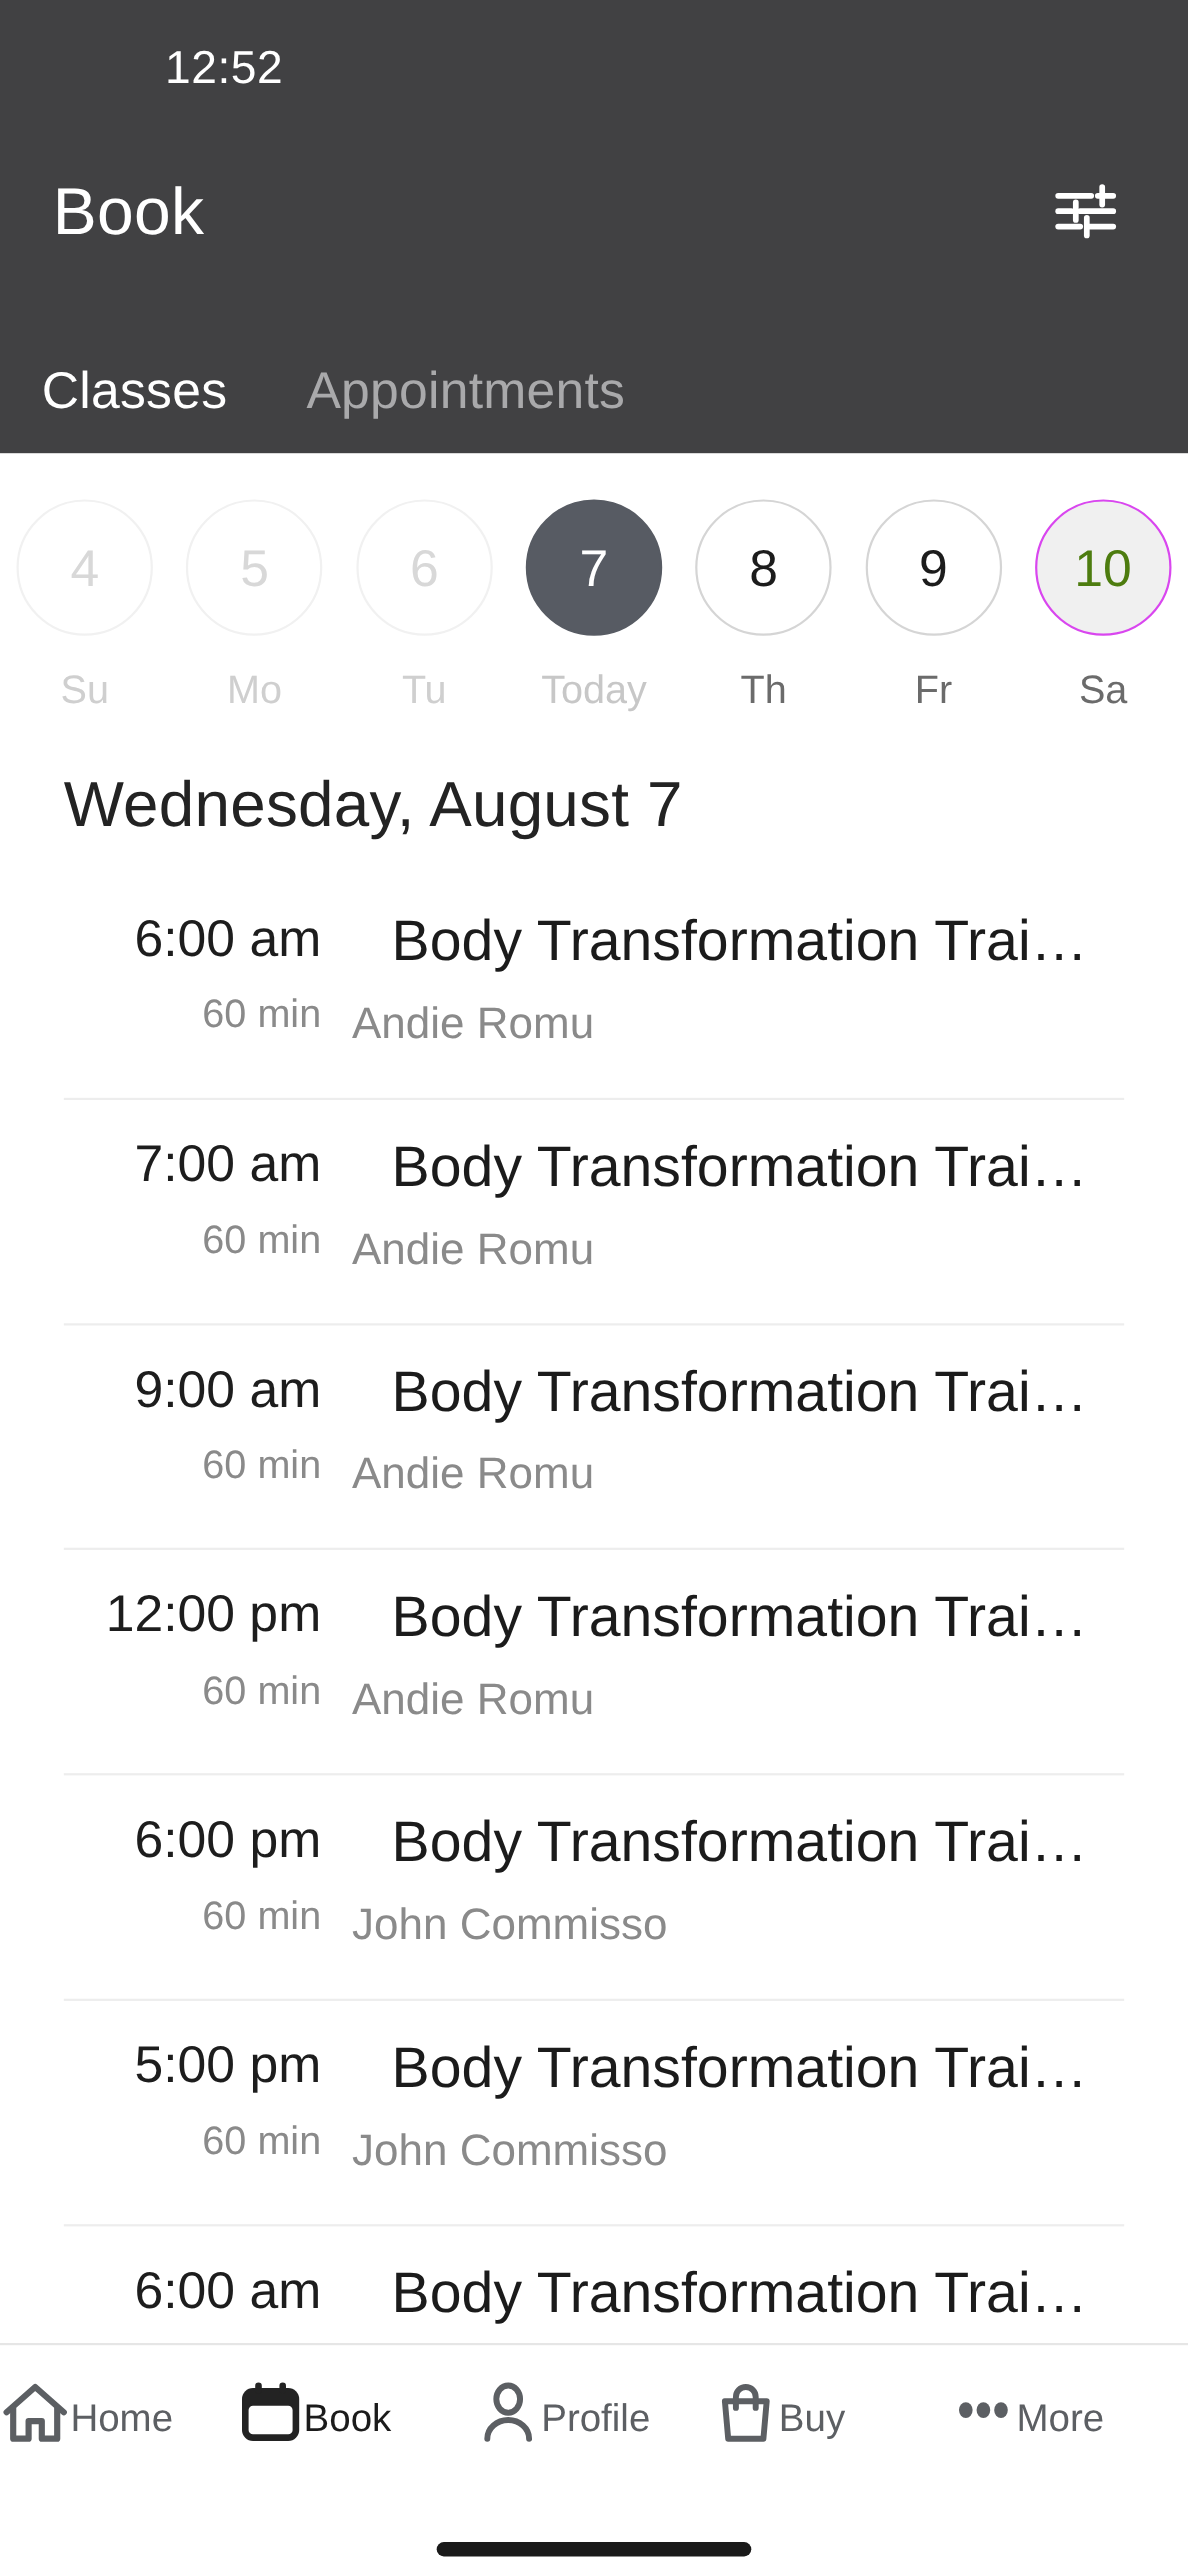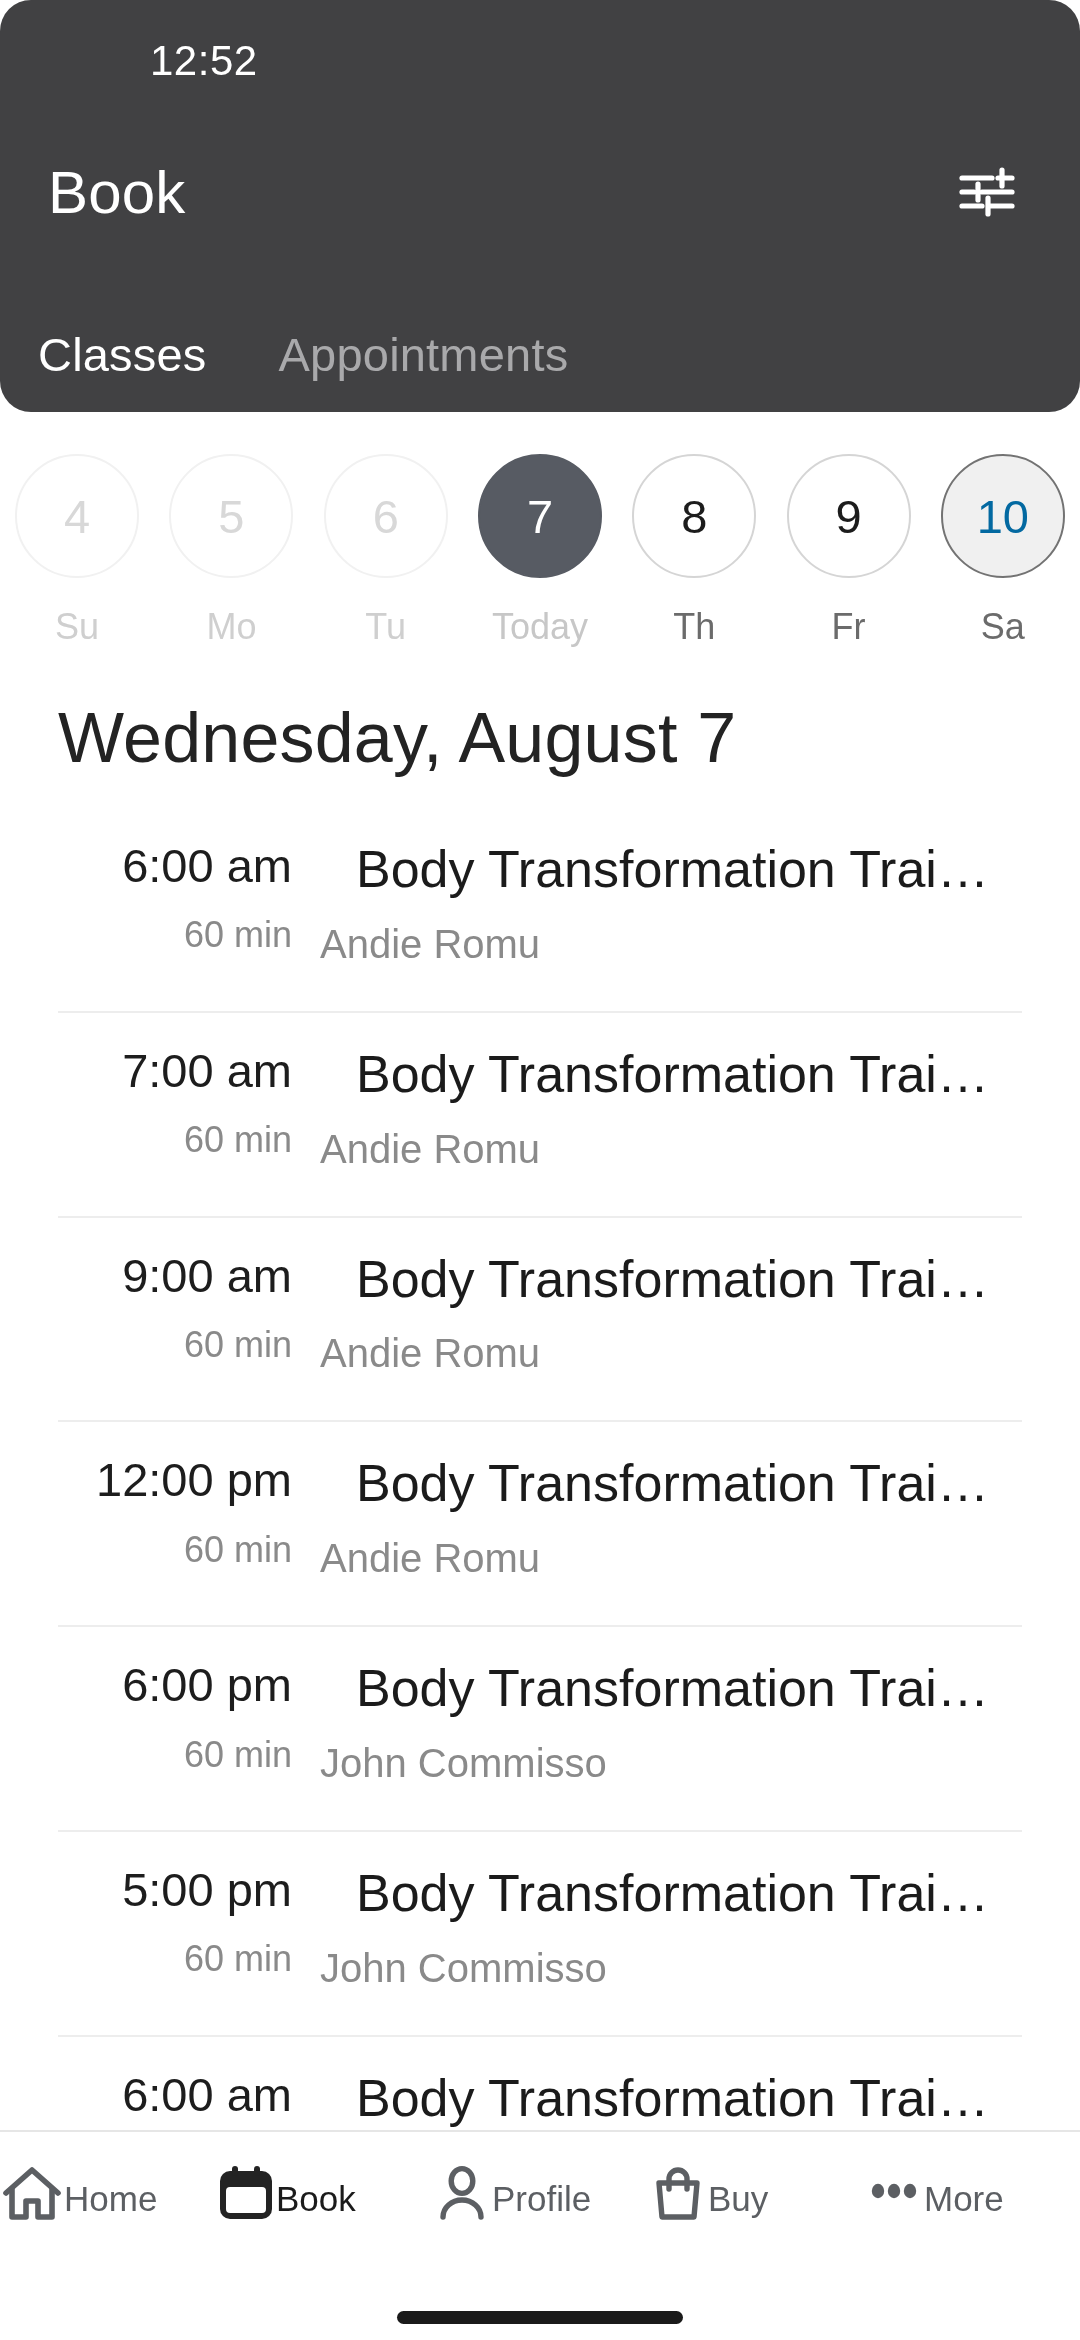--- a/index.html
+++ b/index.html
@@ -18,21 +18,20 @@
     background:#ffffff;
     display:flex; flex-direction:column;
   }
 
   
   .header {
     background:#414143;
     height:412px;
     flex:0 0 412px;
     position:relative;
-    border-radius:31px;
   }
 
   .statusbar {
     height:122px;
     display:flex; align-items:center;
     padding-left:150px;
   }
   .status-time {
     color:#ffffff;
     font-size:42px;
@@ -105,37 +104,37 @@
     background:#575b63;
     color:#ffffff;
     border:2px solid #575b63;
   }
   .date-circle.future {
     border:2px solid #d5d5d5;
     color:#1c1c1c;
     background:#ffffff;
   }
   .date-circle.dim {
-    border:2px solid #737373;
+    border:2px solid #d946ef;
     background:#f0f0f0;
-    color:#0369a1;
+    color:#4d7c0f;
   }
   .date-dow {
     margin-top:28px;
     font-size:36px;
   }
   .date-dow.past   { color:#cfcfcf; }
   .date-dow.today  { color:#c7c7c7; }
   .date-dow.future { color:#6b6b6b; }
   .date-dow.dim    { color:#6b6b6b; }
 
   
   .day-heading {
     padding:26px 0 34px 58px;
-    font-size:70px;
+    font-size:58px;
     color:#232323;
     letter-spacing:.2px;
   }
 
   
   .list {
     flex:1 1 auto;
     overflow:hidden;
     position:relative;
   }

